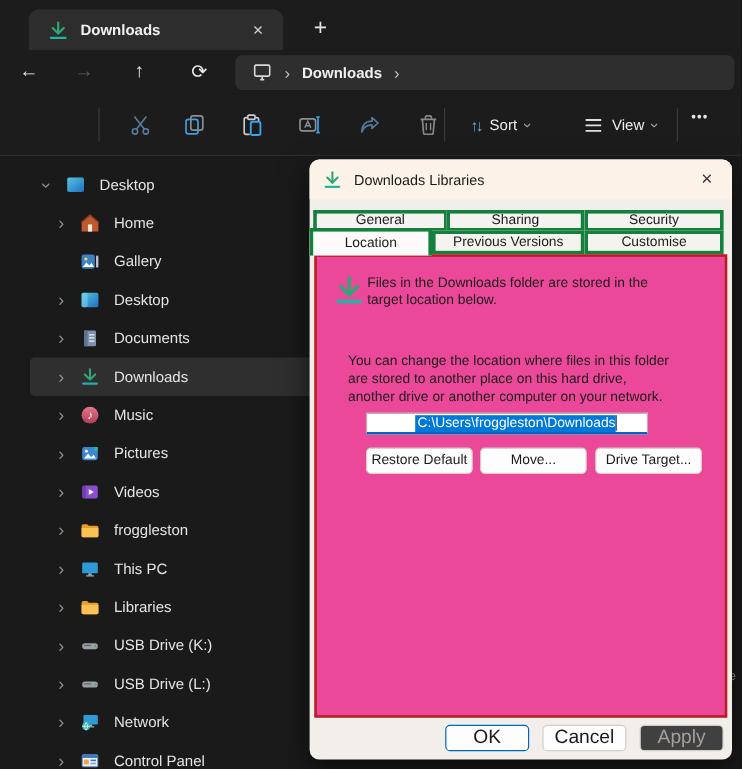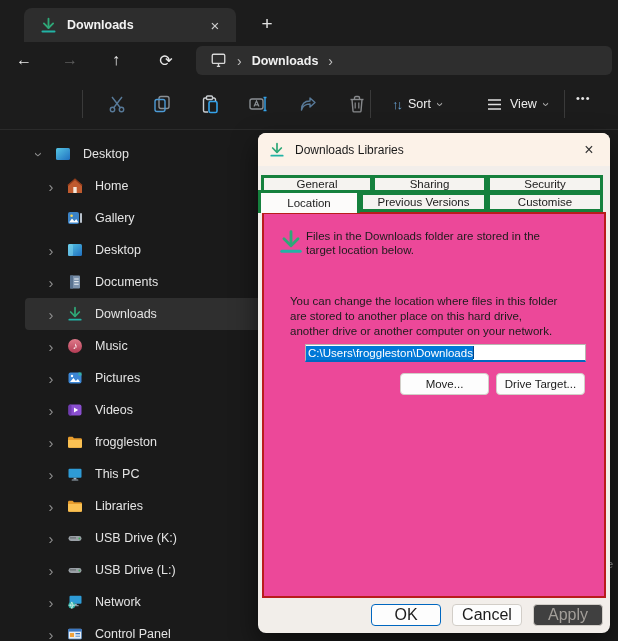--- a/index.html
+++ b/index.html
@@ -66,23 +66,23 @@
   .dlg-close { width:30px; height:24px; display:flex; align-items:center; justify-content:center;
                color:#333; font-size:16px; margin-right:6px; }
   .wtab { position:absolute; background:#f5f3f0; border:3px solid #15803d; text-align:center;
           font-size:11.5px; color:#1b1b1b; display:flex; align-items:center; justify-content:center; }
   .wtab.active { background:#fcfbfa; border-bottom:none; z-index:3; }
   .tabpage { position:absolute; left:4px; top:79px; width:344px; height:386px; background:#ec4899;
              border:2px solid #b91c1c; z-index:1; }
   .dl-big-icon { position:absolute; left:14px; top:14px; width:26px; height:28px; }
   .intro { position:absolute; left:42px; top:15px; width:254px; line-height:14px; }
   .descr { position:absolute; left:26px; top:68px; width:268px; line-height:15px;margin-top:12px; }
-  .path-input { position:absolute; left:41px; top:130px; width:281px; height:18px; background:#fff;
+  .path-input { position:absolute; left:41px; top:130px; width:235px; height:18px; background:#fff;
                 border:1px solid #b8b5b0; border-bottom:2px solid #0067c0; display:flex; align-items:center;
-                overflow:hidden; }
+                overflow:hidden;padding-left:40px; }
   .path-sel { background:#0078d7; color:#fff; font-size:11.5px; padding:1px 0 1px 2px; white-space:nowrap; }
   .caret { width:1px; height:13px; background:#00478c; }
   .loc-btn { position:absolute; top:159px; width:89px; height:22px; background:#fdfdfd;
              border:1px solid #d2cec8; border-radius:4px; font-size:11.5px; color:#1b1b1b;
              display:flex; align-items:center; justify-content:center; }
   .foot-btn { position:absolute; top:471px; width:70px; height:22px; background:#fdfdfd;
               border:1px solid #d2cec8; border-radius:4px; font-size:16px; color:#1b1b1b;
               display:flex; align-items:center; justify-content:center; }
   .foot-btn.focused { border:1.5px solid #0067c0; }
   .foot-btn.disabled { color:#a39f9a; background:#404040; }
@@ -371,20 +371,21 @@
           <use href="#dl-arrow-sym"></use>
         </svg>
       <div class="intro">Files in the Downloads folder are stored in the target location below.</div>
       <div class="descr">You can change the location where files in this folder are stored to another place on this hard drive, another drive or another computer on your network.</div>
 
       <div class="path-input">
         <span class="path-sel">C:\Users\froggleston\Downloads</span>
         <span class="caret"></span>
       </div>
 
+      <div class="loc-btn" style="left:41px">Restore Default</div>
       <div class="loc-btn" style="left:136px">Move...</div>
       <div class="loc-btn" style="left:232px">Drive Target...</div>
     </div>
 
     <div class="foot-btn focused" style="left:113px">OK</div>
     <div class="foot-btn" style="left:194px">Cancel</div>
     <div class="foot-btn disabled" style="left:275px">Apply</div>
   </div>
 
 </div>

